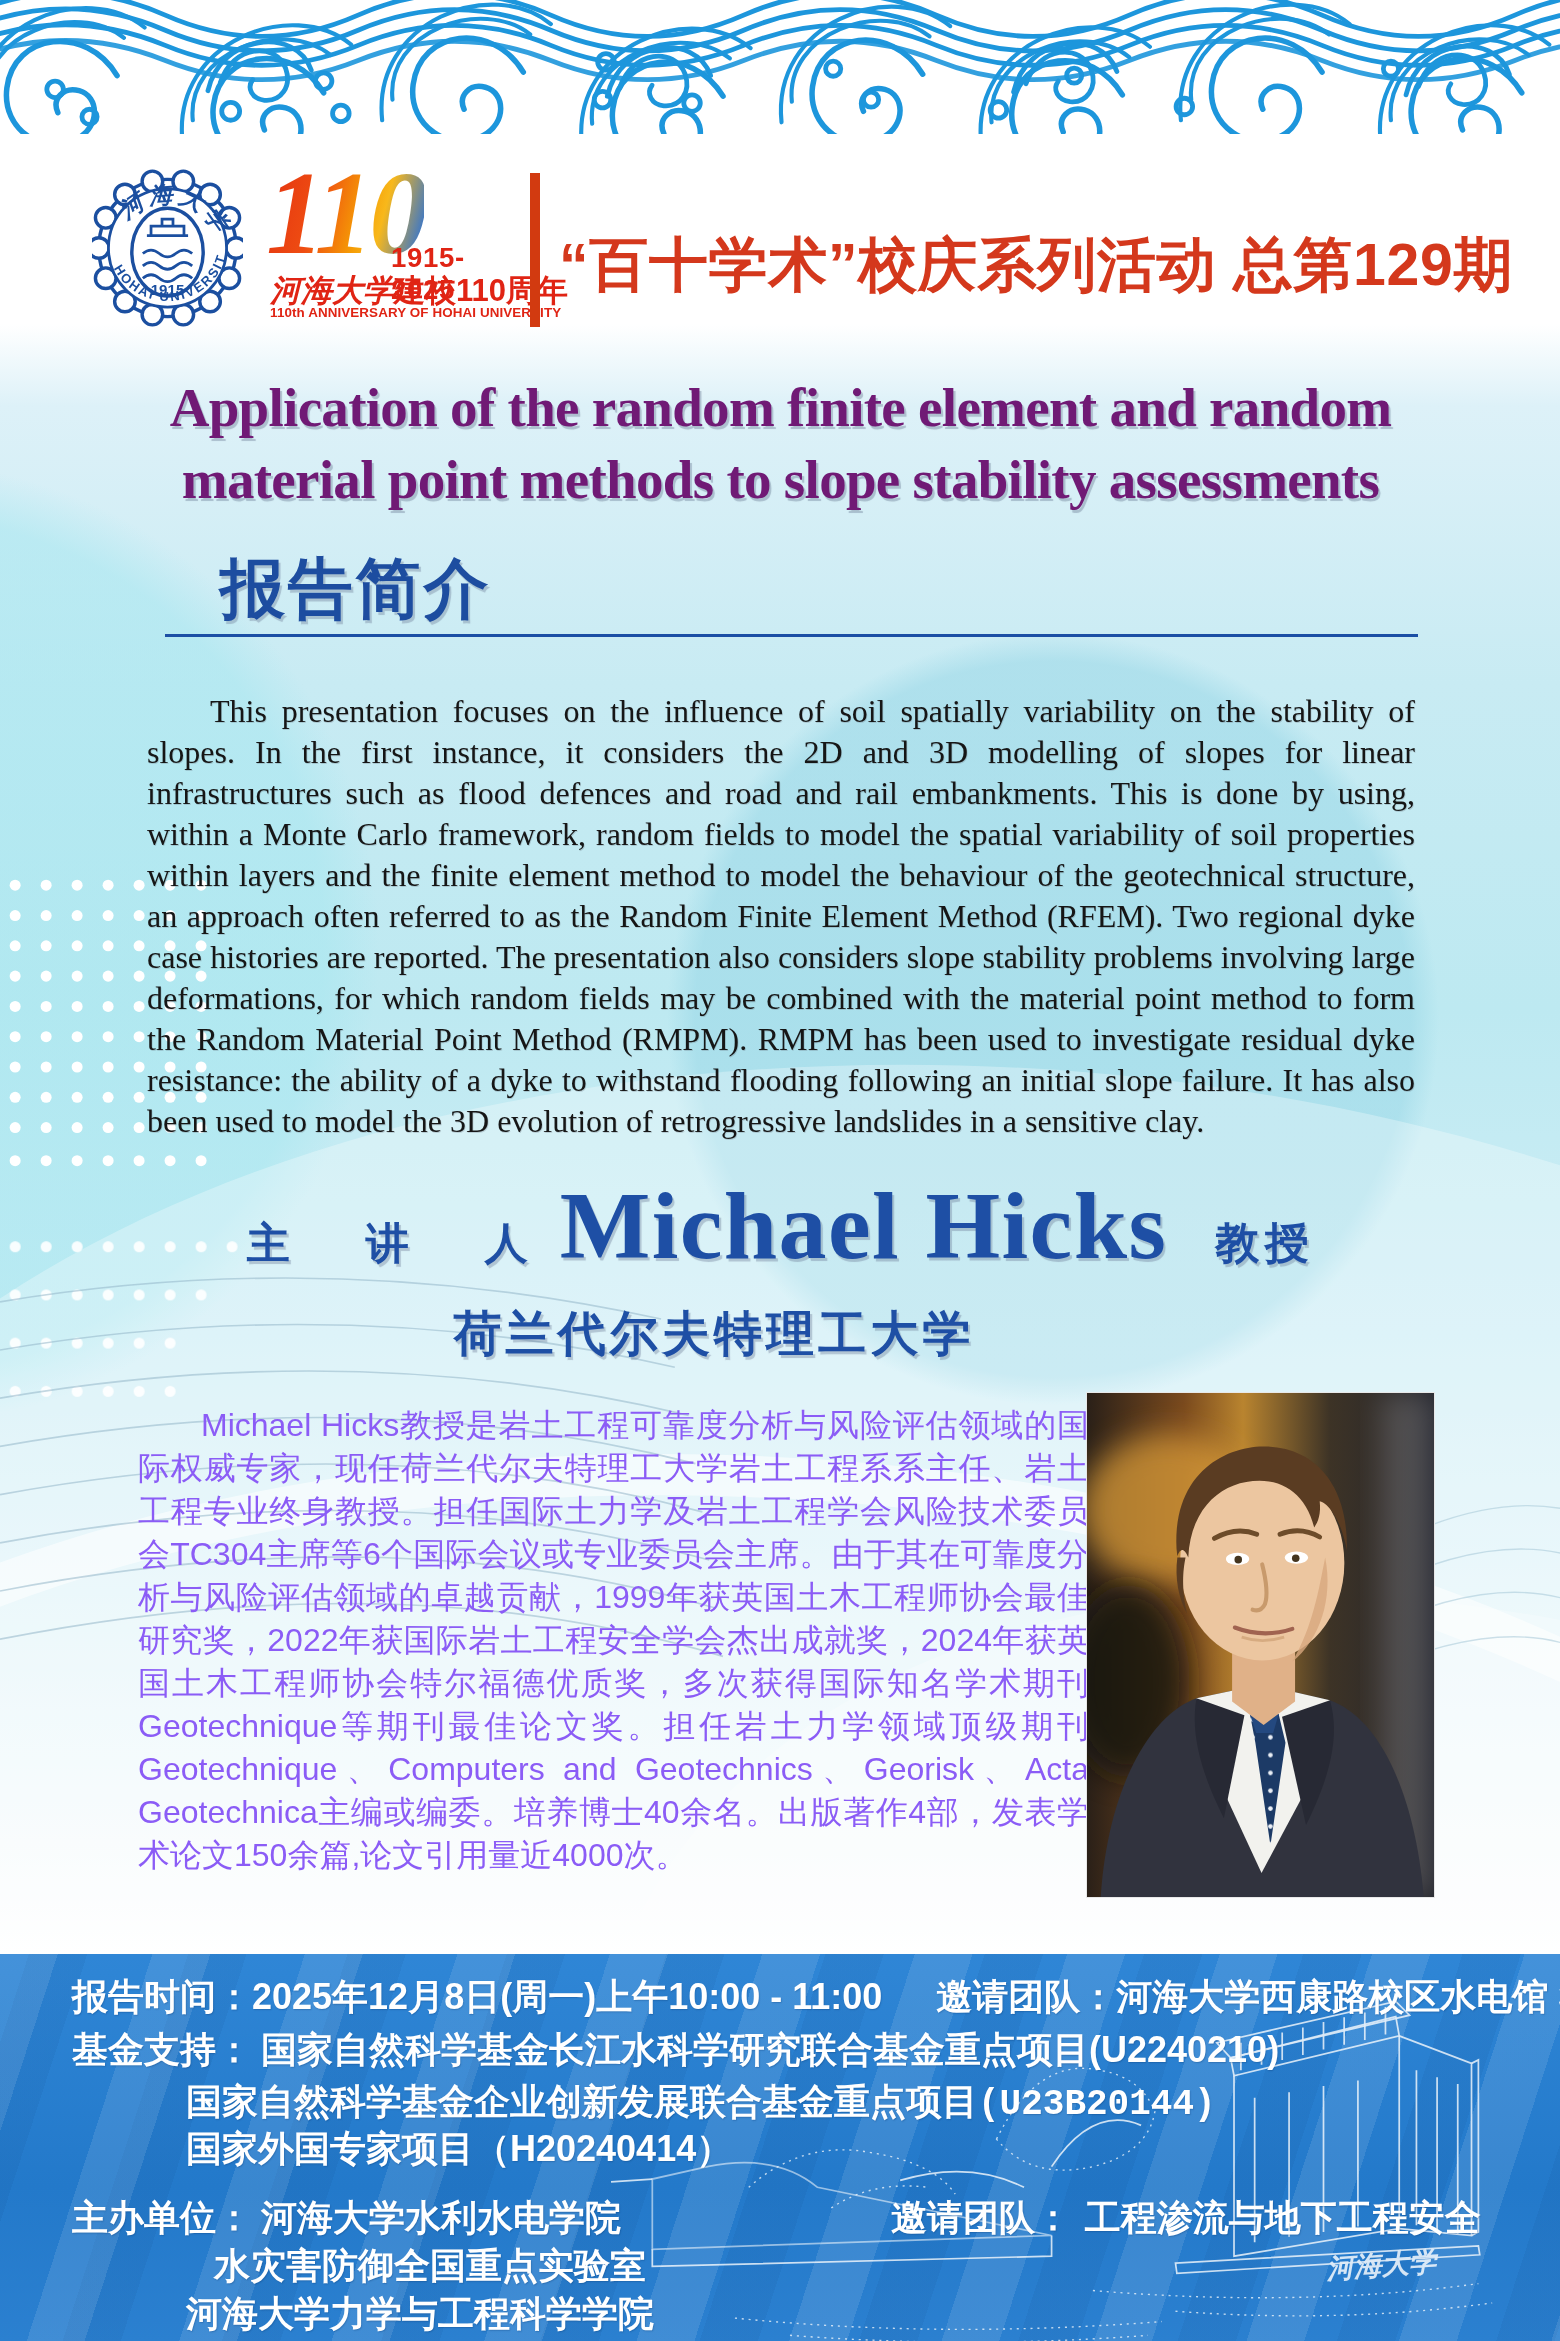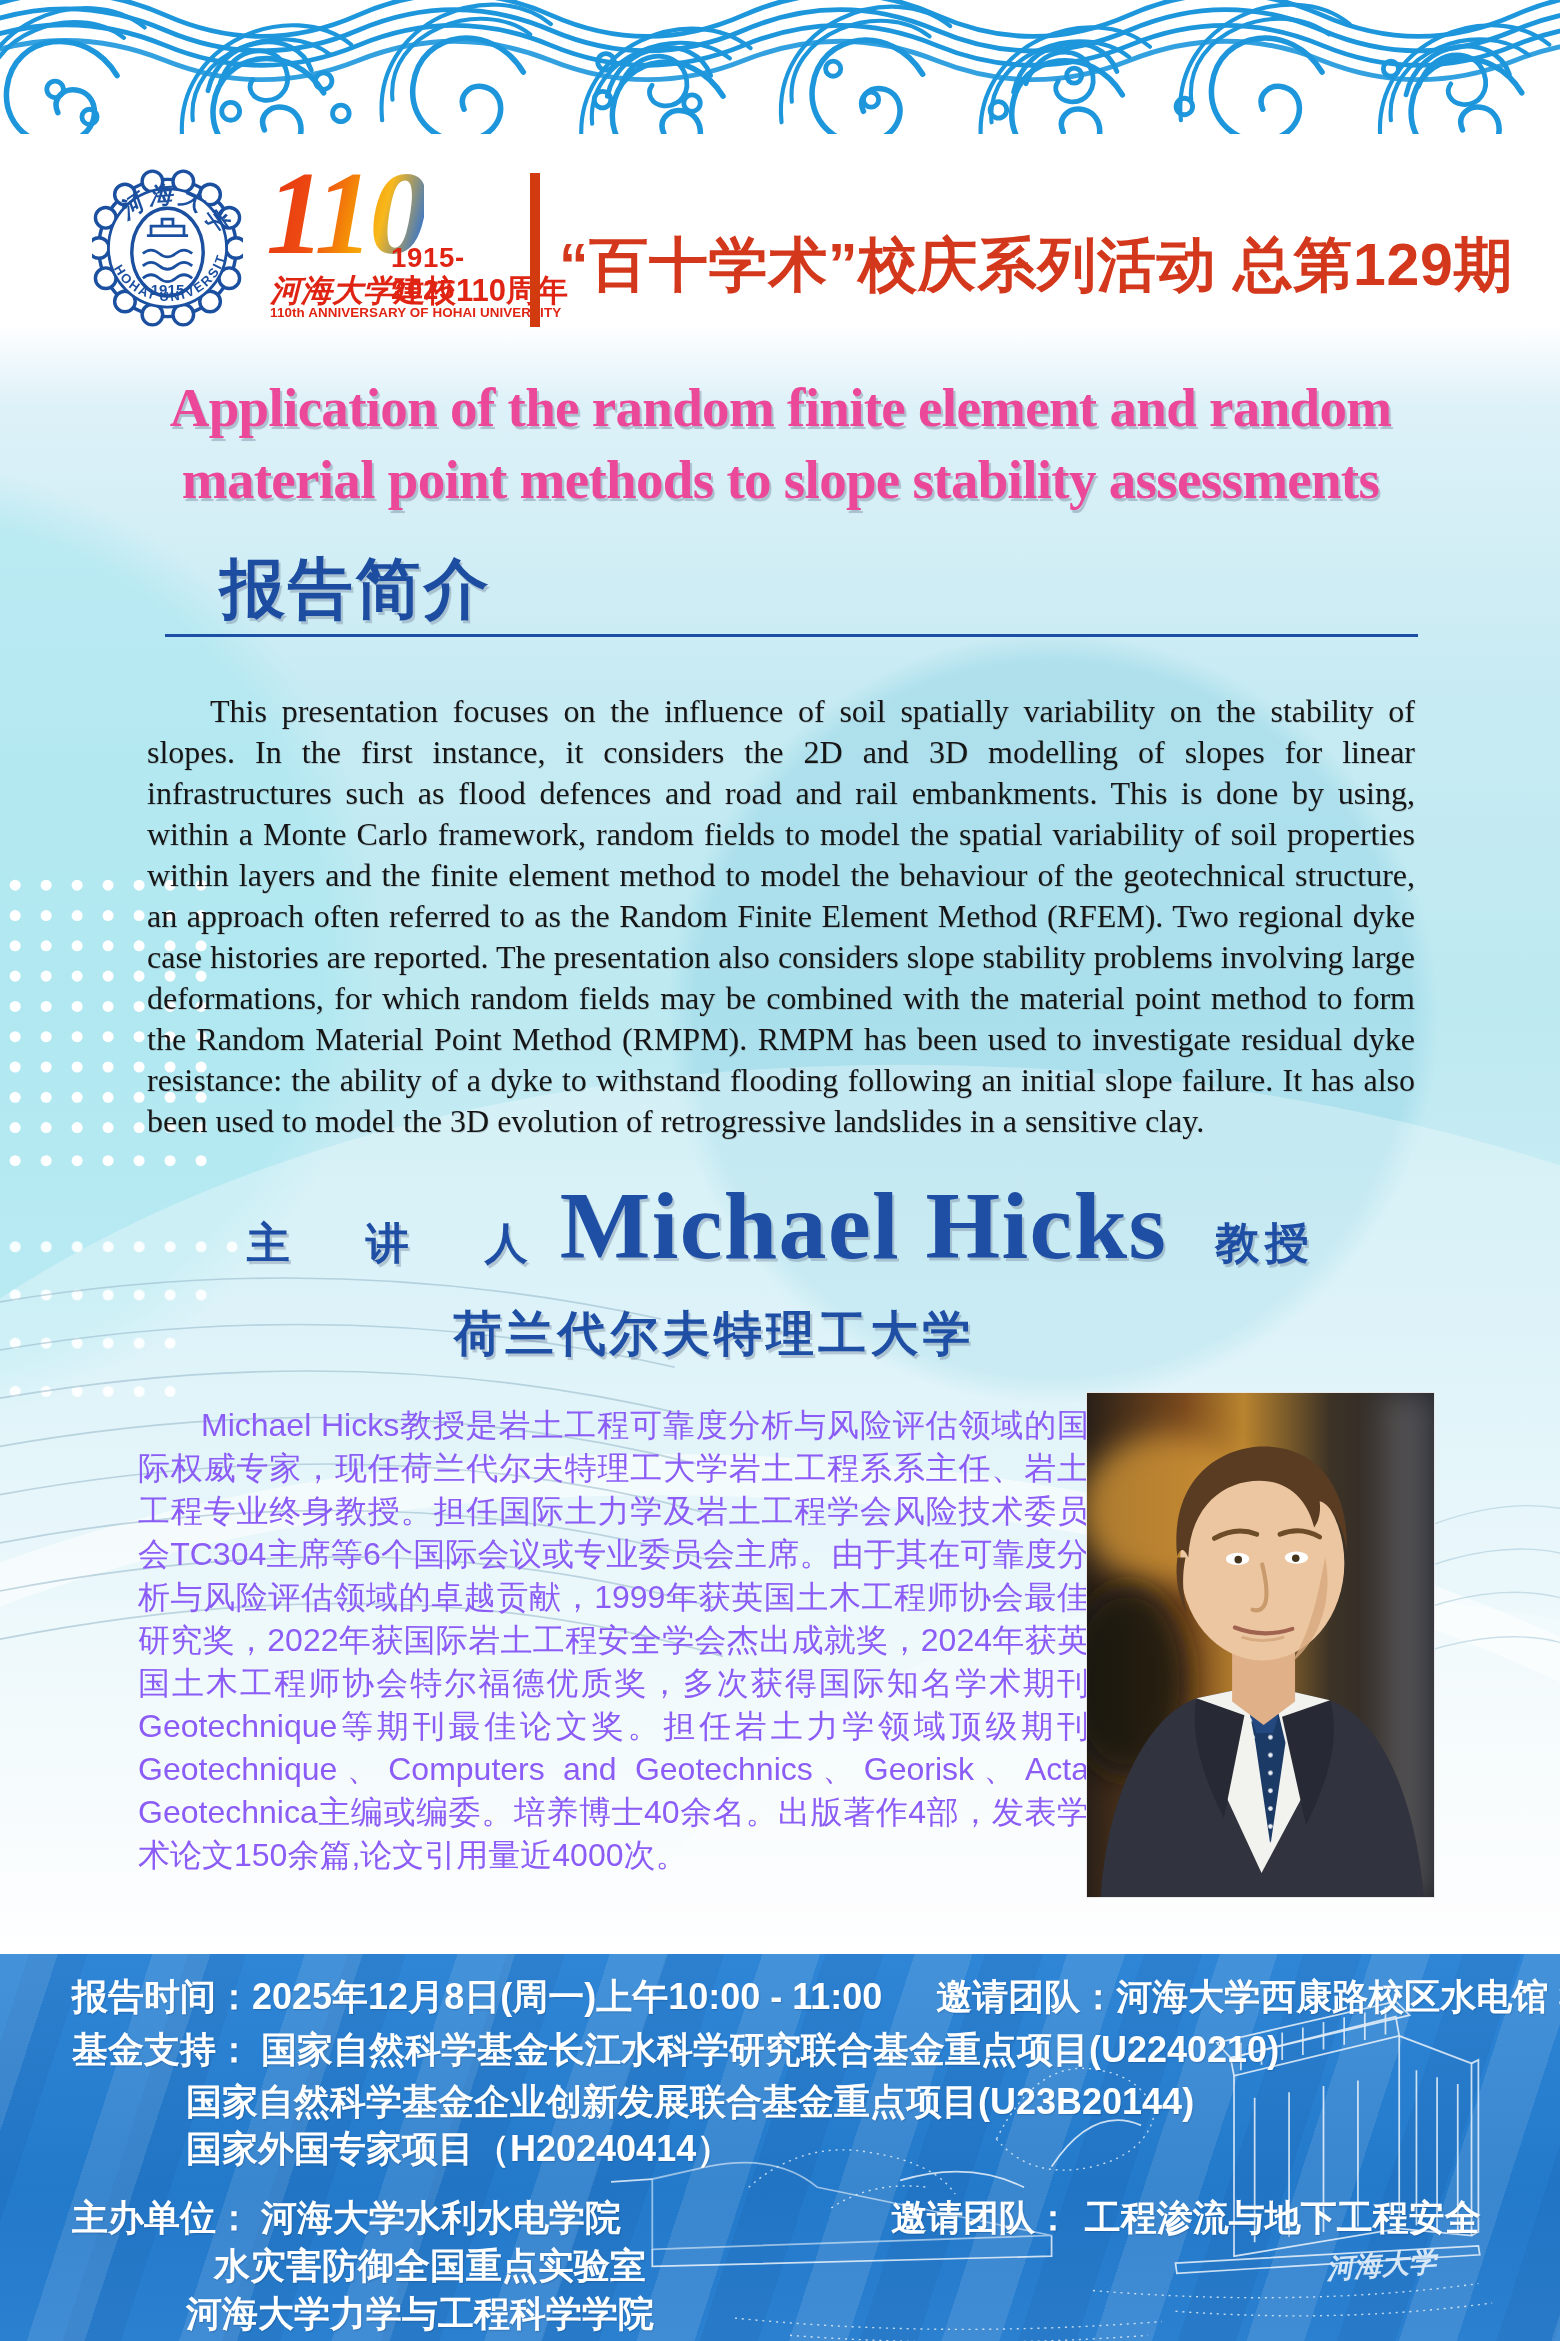--- a/index.html
+++ b/index.html
@@ -28,21 +28,21 @@
     background:linear-gradient(105deg,#e23010 0%,#ef4d12 34%,#f59b05 58%,#f8b81b 70%,#3f78c4 92%,#2aa7dd 100%);
     -webkit-background-clip:text;background-clip:text;color:transparent;letter-spacing:-4.1px;}
   .anniv-years{position:absolute;left:125px;top:77px;font:700 27.5px var(--sans);color:#e02414;letter-spacing:0.7px;}
   .anniv-cn{position:absolute;left:4.1px;top:105px;font:700 31px var(--sans);color:#e02414;white-space:nowrap;}
   .anniv-cn .callig{font-family:var(--serif);font-style:italic;}
   .anniv-en{position:absolute;left:4.1px;top:140px;font:700 13.4px var(--sans);color:#e02414;white-space:nowrap;letter-spacing:0.1px;}
   .divider{left:530px;top:173px;width:9.6px;height:154px;background:#d23a10;}
   .series{left:559px;top:226px;width:895px;font:700 59px var(--sans);color:#d4381c;white-space:nowrap;letter-spacing:0.7px;}
 
   
-  .title{left:0;top:372px;width:1561px;text-align:center;font:700 55px/72px var(--serif);color:#ec4899;
+  .title{left:0;top:372px;width:1561px;text-align:center;font:700 55px/72px var(--serif);color:#701a75;
     text-shadow:2.1px 2.8px 0.7px rgba(96,112,140,.38);letter-spacing:-0.7px;}
 
   
   .intro-head{left:180px;top:545px;font:700 65px var(--sans);color:#1d4da0;text-shadow:2.1px 2.8px 0.7px rgba(96,112,140,.35);letter-spacing:2.8px;margin-left:40px;}
   .intro-rule{left:165px;top:634px;width:1253px;height:3.4px;background:#1c4fa5;}
   .intro-par{left:147px;top:691px;width:1268px;font:400 32px/41px var(--serif);color:#161616;
     text-align:justify;text-indent:63px;text-shadow:0.7px 0.7px 0 rgba(90,100,110,.25);}
 
   
   .speaker-row{left:0;top:1170px;width:1561px;height:110px;display:flex;align-items:baseline;justify-content:center;color:#1e4fa5;
@@ -58,21 +58,21 @@
   .photo{left:1086px;top:1392px;width:349px;height:506px;border:1.4px solid #e8e8e8;box-sizing:border-box;}
 
   
   .footer{left:0;top:1954px;width:1561px;height:388px;
     background:
       repeating-linear-gradient(108deg, rgba(255,255,255,.10) 0 55px, rgba(255,255,255,0) 55px 145px),
       repeating-linear-gradient(108deg, rgba(10,60,120,.08) 27.5px 83px, rgba(10,60,120,0) 83px 179px),
       linear-gradient(180deg,#2f86d6 0%,#2379ca 60%,#2b80d0 100%);}
   .campus-art{position:absolute;right:0;top:5.5px;width:950px;height:383px;opacity:.85;}
   .frow{position:absolute;font:700 36px var(--sans);color:#ffffff;white-space:nowrap;text-shadow:0.7px 1.4px 1.4px rgba(0,40,90,.25);}
-  .fr1{left:72px;top:19px;} .fr2{left:72px;top:72px;} .fr3{left:186px;top:124px;} .fr4{left:186px;top:171px;}
+  .fr1{left:72px;top:19px;} .fr2{left:72px;top:72px;} .fr3{left:186px;top:124px;font-family:Liberation Mono, monospace;} .fr4{left:186px;top:171px;}
   .fr5{left:72px;top:240px;} .fr5b{position:absolute;left:819px;top:0;} .fr6{left:186px;top:288px;margin-left:28px;} .fr7{left:186px;top:336px;}
   .gap{display:inline-block;width:54px;}
 </style>
 </head>
 <body>
 
 <div class="poster">
 
   <div class="abs bg-main"></div>
 

